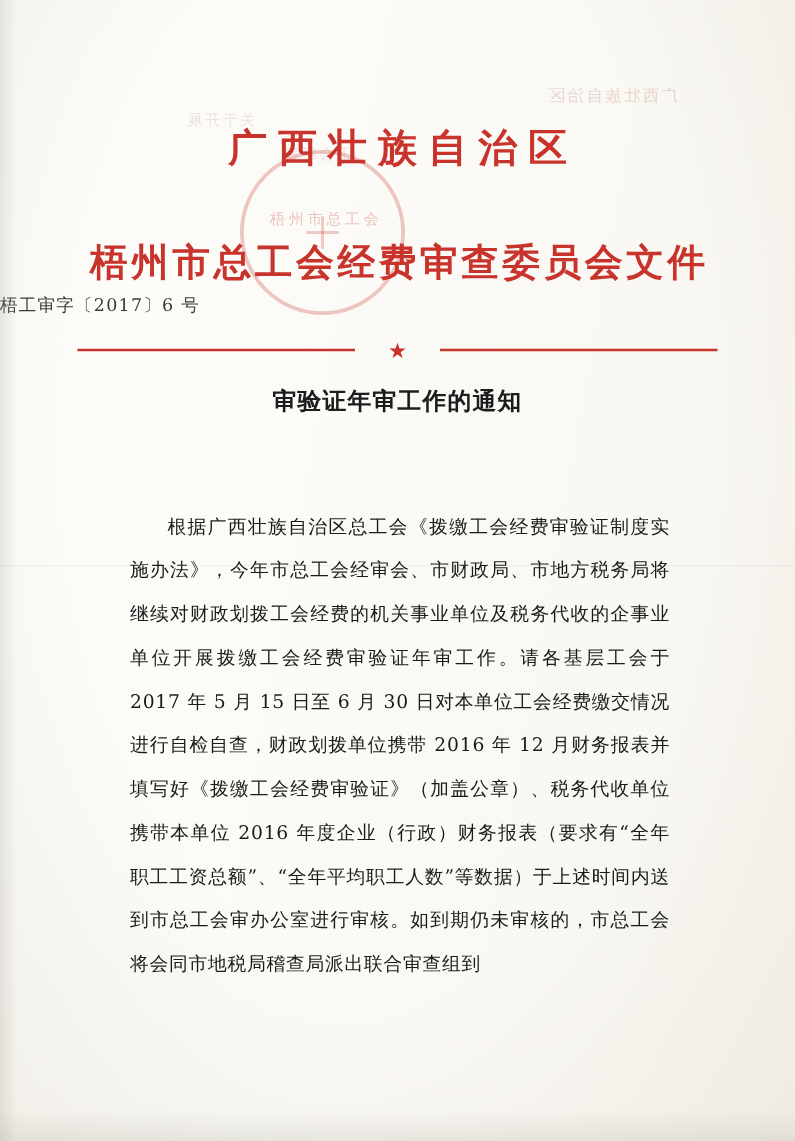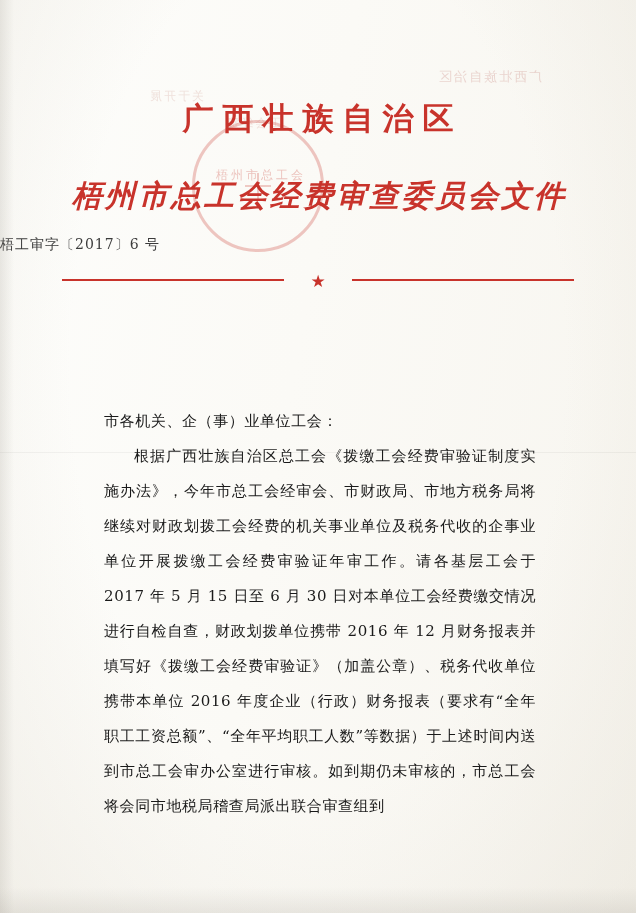--- a/index.html
+++ b/index.html
@@ -95,26 +95,25 @@
   #title-1 {
     position: absolute;
     left: 0; top: 98px;
     width: 636px;
     font-size: 31px;
     letter-spacing: 9px;
     text-indent: 9px;
   }
   #title-2 {
     position: absolute;
-    left: 0; top: 176px;
+    left: 0; top: 190px;
     width: 636px;
     font-size: 30px;
     letter-spacing: 3px;
     text-indent: 3px;
-    font-style: italic;
   }
   #doc-number {
     position: absolute;
     left: 0; top: 236px;
     width: 636px;
     text-align: left;
     color: #3b3b3b;
     font-size: 14px;
     letter-spacing: 1px;
   }
@@ -221,24 +220,24 @@
     <div id="doc-number">梧工审字〔2017〕6 号</div>
 
     <div id="rule">
       <div class="bar left"></div>
       <div class="star">★</div>
       <div class="bar right"></div>
     </div>
   </div>
 
   <div id="subject">
+    <div>审验证年审工作的通知</div>
   </div>
 
   <div id="fold-line"></div>
 
   <div id="body">
-    <p id="salutation">市各机关、企（事）业单位工会：</p>
     <p id="para-1">根据广西壮族自治区总工会《拨缴工会经费审验证制度实施办法》，今年市总工会经审会、市财政局、市地方税务局将继续对财政划拨工会经费的机关事业单位及税务代收的企事业单位开展拨缴工会经费审验证年审工作。请各基层工会于 2017 年 5 月 15 日至 6 月 30 日对本单位工会经费缴交情况进行自检自查，财政划拨单位携带 2016 年 12 月财务报表并填写好《拨缴工会经费审验证》（加盖公章）、税务代收单位携带本单位 2016 年度企业（行政）财务报表（要求有“全年职工工资总额”、“全年平均职工人数”等数据）于上述时间内送到市总工会审办公室进行审核。如到期仍未审核的，市总工会将会同市地税局稽查局派出联合审查组到</p>
   </div>
 
   <div id="edge-shadow-left"></div>
   <div id="edge-shadow-bottom"></div>
 </div>
 
 </body></html>

